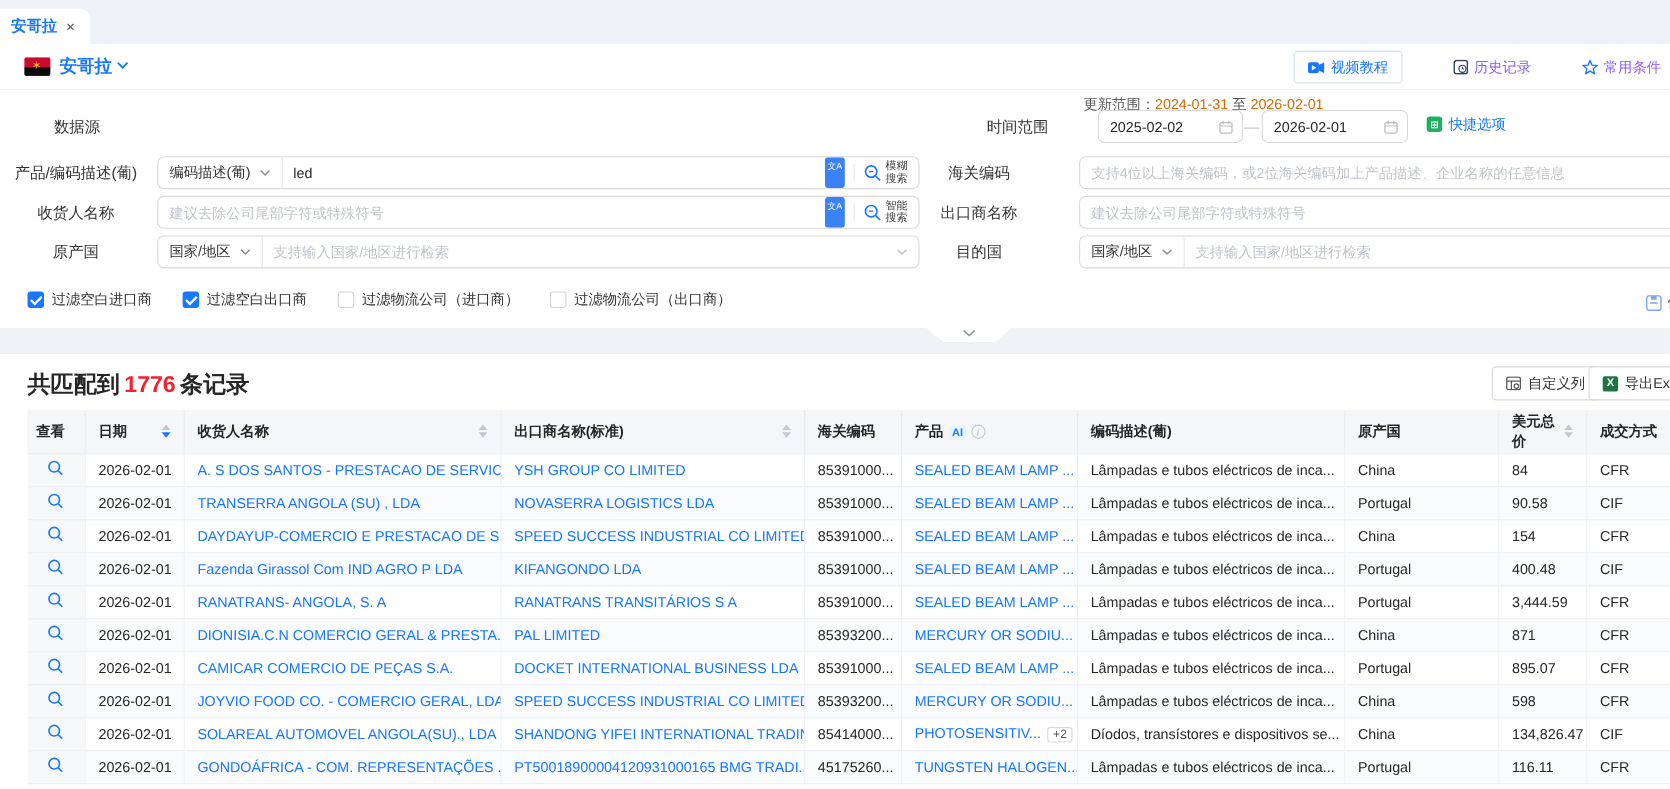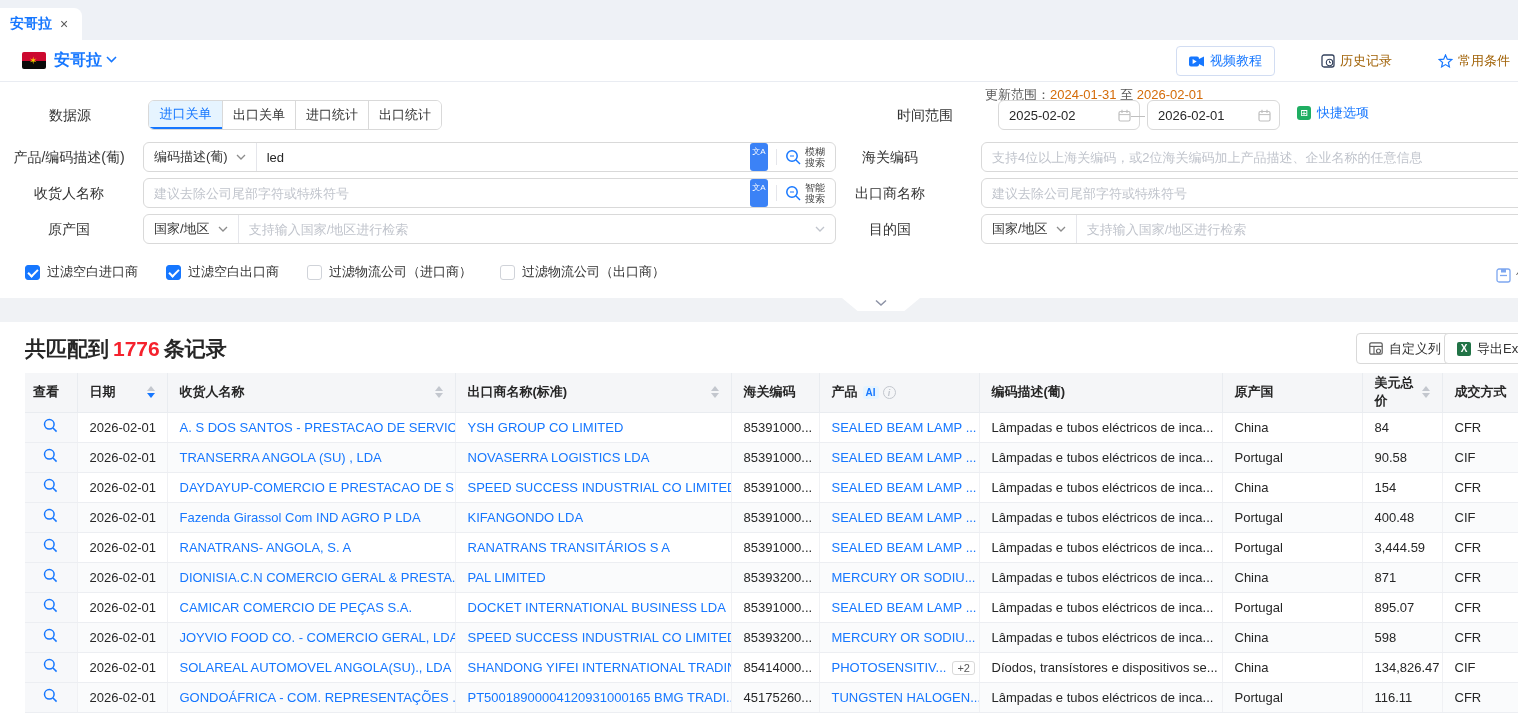--- a/index.html
+++ b/index.html
@@ -18,21 +18,21 @@
     border-bottom:1px solid #e9ecf2; }
   .flag { position:absolute; left:22px; top:12px; width:24px; height:17px; border-radius:2px; overflow:hidden; }
   .flag .r { position:absolute; left:0; top:0; width:100%; height:50%; background:#cc092f; }
   .flag .b { position:absolute; left:0; bottom:0; width:100%; height:50%; background:#0a0a0a; }
   .flag .e { position:absolute; left:7px; top:2px; color:#ffcb00; font-size:10px; line-height:13px; }
   .country { position:absolute; left:54px; top:10px; color:#1677ff; font-weight:bold; font-size:16px; }
   .country-chev { position:absolute; left:106px; top:16px; }
   .head-btns { position:absolute; right:0; top:6px; height:30px; display:flex; align-items:center; gap:26px; padding-right:8px; }
   .btn-video { display:flex; align-items:center; gap:6px; border:1px solid #d2ddf2; background:#fff;
     border-radius:4px; height:30px; padding:0 12px; color:#1677ff; font-size:13px; cursor:pointer; }
-  .head-link { display:flex; align-items:center; gap:5px; color:#a16207; font-size:13px; cursor:pointer;padding-left:20px; }
+  .head-link { display:flex; align-items:center; gap:5px; color:#8b5cf6; font-size:13px; cursor:pointer;padding-left:20px; }
 
   
   .filters { position:absolute; left:0; top:82px; width:1518px; height:216px; background:#fff; }
   .f-label { position:absolute; text-align:center; color:#333; font-size:14px; line-height:30px; white-space:nowrap; }
   .update-range { position:absolute; left:985px; top:4px; font-size:13px; color:#595959; white-space:nowrap; }
   .update-range b { color:#d46b08; font-weight:normal; }
 
   .ds-tabs { position:absolute; left:148px; top:18px; height:30px; display:flex;
     border:1px solid #d9d9d9; border-radius:6px; overflow:hidden; background:#fff; }
   .ds-tab { width:73px; height:28px; line-height:28px; text-align:center; font-size:13px; color:#333;
@@ -156,29 +156,23 @@
 </div>
 
 <div class="filters">
 
   <div class="update-range">
     <span>更新范围：</span><b>2024-01-31</b>
     <span>至</span> <b>2026-02-01</b>
   </div>
 
   <div class="f-label" style="left:0;top:18px;width:140px;">数据源</div>
-  <div class="ds-tabs">
-    <div class="ds-tab active">进口关单</div>
-    <div class="ds-tab">出口关单</div>
-    <div class="ds-tab">进口统计</div>
-    <div class="ds-tab">出口统计</div>
-  </div>
 
   <div class="f-label" style="left:860px;top:18px;width:130px;">时间范围</div>
-  <div class="dateinput" style="left:998px;width:142px;">
+  <div class="dateinput" style="left:998px;width:132px;">
     <span>2025-02-02</span>
     <svg width="13" height="13">
         <rect x="1" y="2.5" width="11" height="9.5" rx="1.5" fill="none" stroke="#bfbfbf" stroke-width="1.2"></rect>
         <line x1="4" y1="0.8" x2="4" y2="4" stroke="#bfbfbf" stroke-width="1.2"></line>
         <line x1="9" y1="0.8" x2="9" y2="4" stroke="#bfbfbf" stroke-width="1.2"></line>
         <line x1="1" y1="5.6" x2="12" y2="5.6" stroke="#bfbfbf" stroke-width="1"></line>
       </svg>
   </div>
   <div class="range-dash">—</div>
   <div class="dateinput" style="left:1147px;width:133px;">

